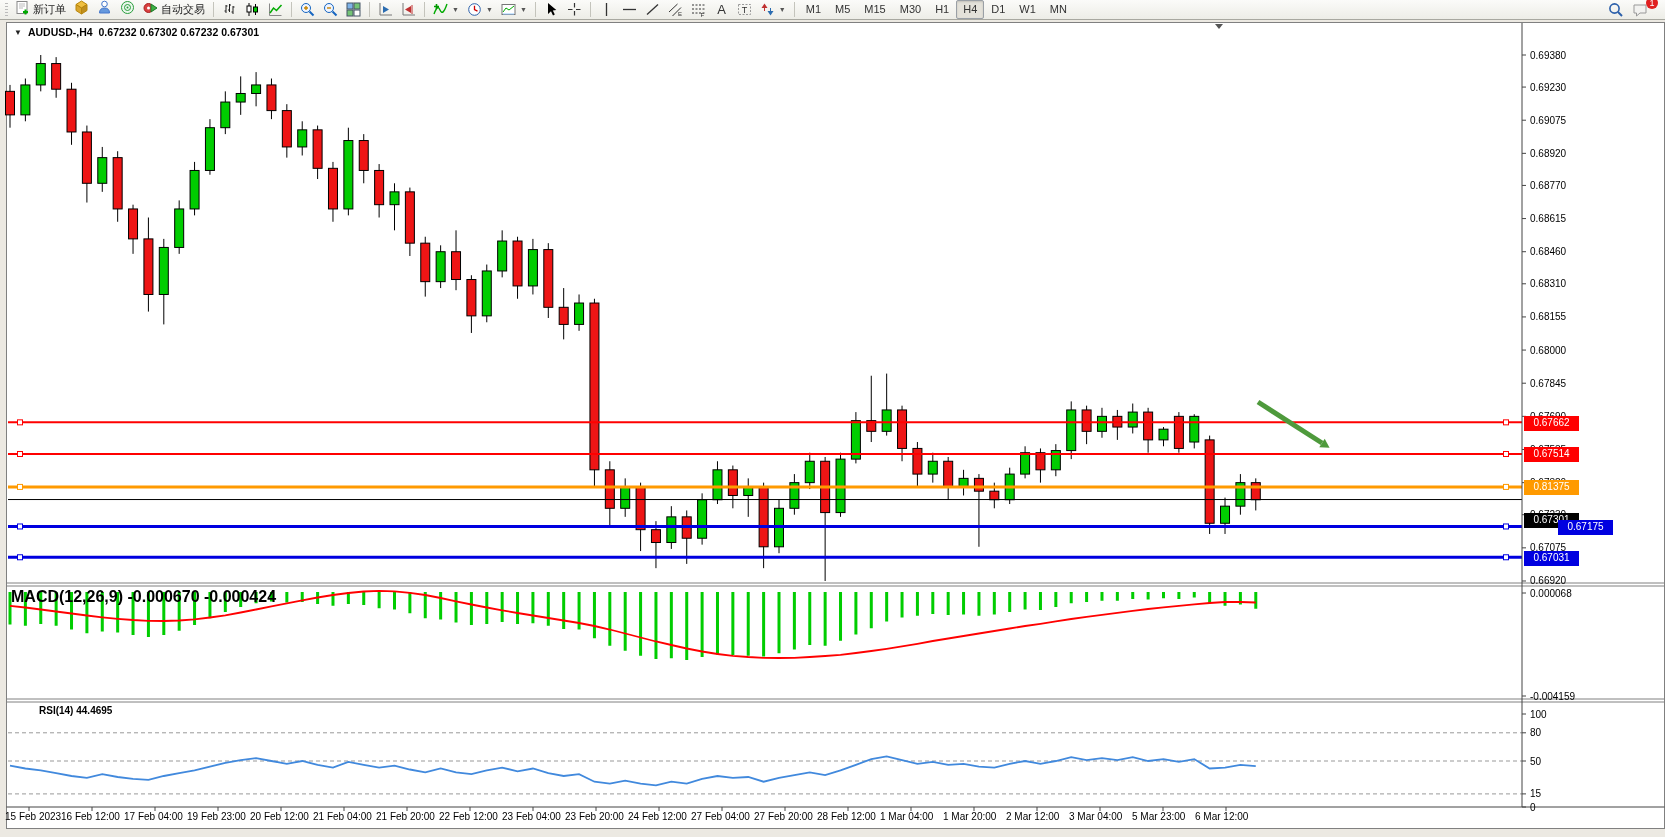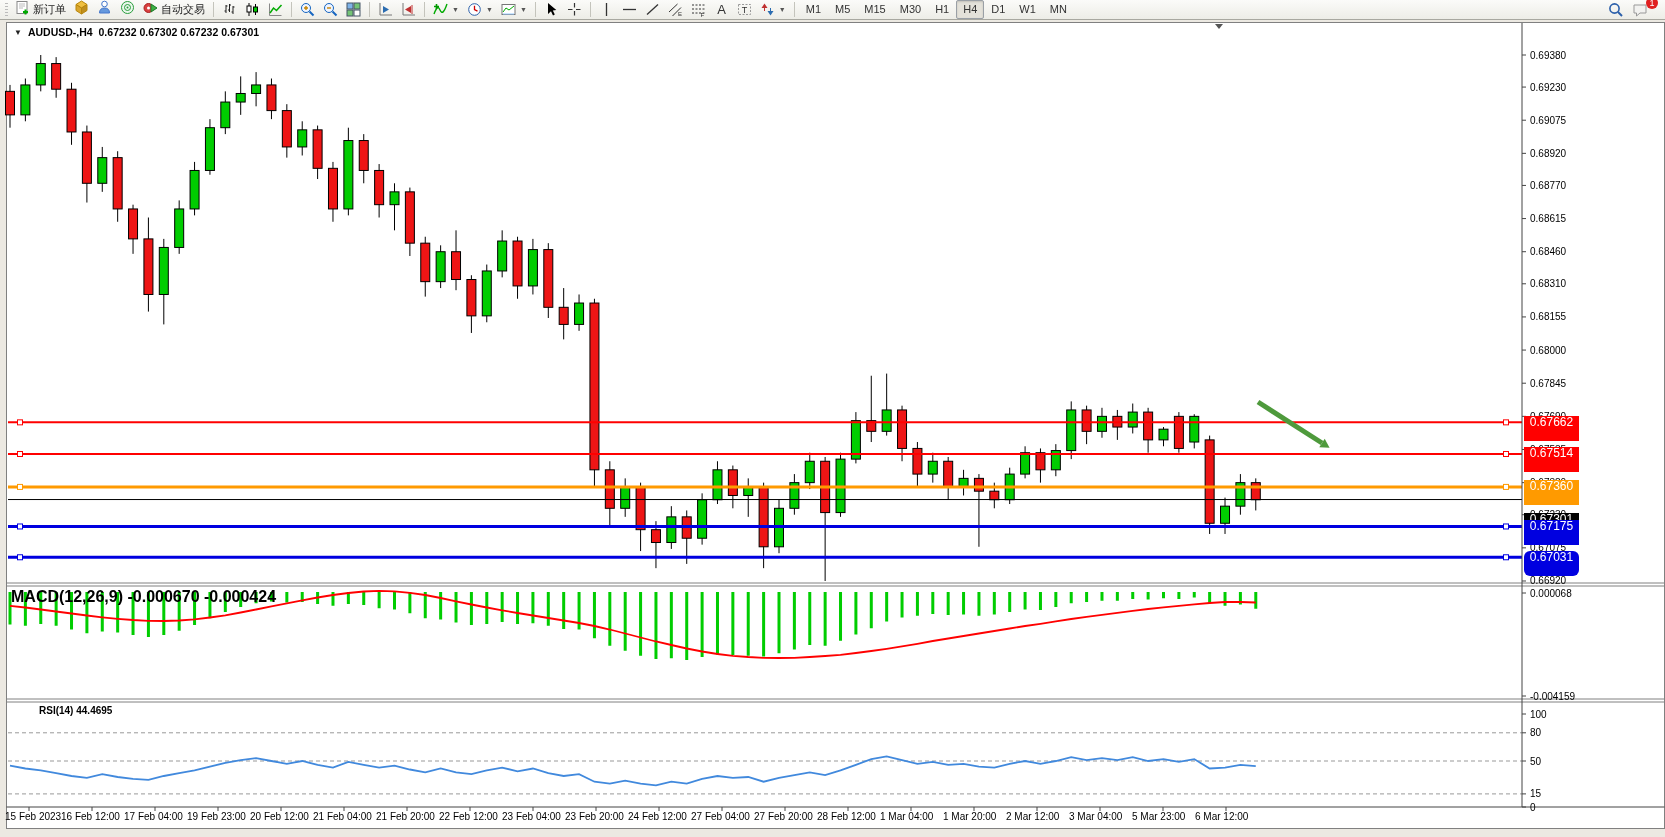--- a/index.html
+++ b/index.html
@@ -15,21 +15,21 @@
   .tf.active{border-color:#9aa0a6;background:#e4e2da;box-shadow:inset 0 1px 2px rgba(0,0,0,.15);}
   .spacer{flex:1;}
   .badge{position:absolute;top:-4px;right:-6px;background:#e02020;color:#fff;font-size:9px;width:12px;height:12px;line-height:12px;text-align:center;border-radius:50%;}
   .chatwrap{position:relative;margin-right:10px;}
   
   .overlay{position:absolute;z-index:4;font-size:10.5px;color:#000;white-space:nowrap;font-weight:bold;}
   .chart-title{left:14px;top:26px;}
   .chart-title .tri{font-size:8px;vertical-align:1px;margin-right:6px;color:#222;}
   .macd-label{left:11px;top:588px;font-size:16px;}
   .rsi-label{left:11px;top:705px;font-size:10px;margin-left:28px;}
-  .tag{position:absolute;left:1524px;width:55px;height:25px;line-height:13px;color:#fff;font-size:12px;text-align:center;z-index:4;}
+  .tag{position:absolute;left:1524px;width:55px;height:15px;line-height:13px;color:#fff;font-size:10px;text-align:center;z-index:4;}
   svg text{font-family:"Liberation Sans",sans-serif;}
   #plot{position:absolute;left:0;top:0;z-index:1;}
 </style>
 </head>
 <body>
 
 <div class="toolbar">
   <div class="grip"></div>
 
   <div class="tbtn">
@@ -640,17 +640,17 @@
   </svg>
 
 <div class="overlay chart-title">
   <span class="tri">▼</span><span>AUDUSD-,H4</span>&nbsp;&nbsp;<span>0.67232 0.67302 0.67232 0.67301</span>
 </div>
 <div class="overlay macd-label">MACD(12,26,9) -0.000670 -0.000424</div>
 <div class="overlay rsi-label">RSI(14) 44.4695</div>
 <div id="tags">
     <div class="tag" style="top: 415.845px; background: rgb(255, 0, 0);">0.67662</div>
     <div class="tag" style="top: 447.49px; background: rgb(255, 0, 0);">0.67514</div>
-    <div class="tag" style="top: 480.419px; background: rgb(255, 154, 0);">0.67360</div>
+    <div class="tag" style="top: 480.419px; background: rgb(255, 154, 0);">0.81375</div>
     <div class="tag" style="top: 493.034px; background: rgb(0, 0, 0); margin-top: 20px;">0.67301</div>
-    <div class="tag" style="top: 519.976px; background: rgb(0, 0, 224);">0.67175</div>
-    <div class="tag" style="top: 550.766px; background: rgb(0, 0, 224); border-radius: 6px;">0.67031</div>
+    <div class="tag" style="top: 519.976px; background: rgb(0, 0, 224); margin-left: 34px;">0.67175</div>
+    <div class="tag" style="top: 550.766px; background: rgb(0, 0, 224);">0.67031</div>
   </div>
 
 </body></html>

